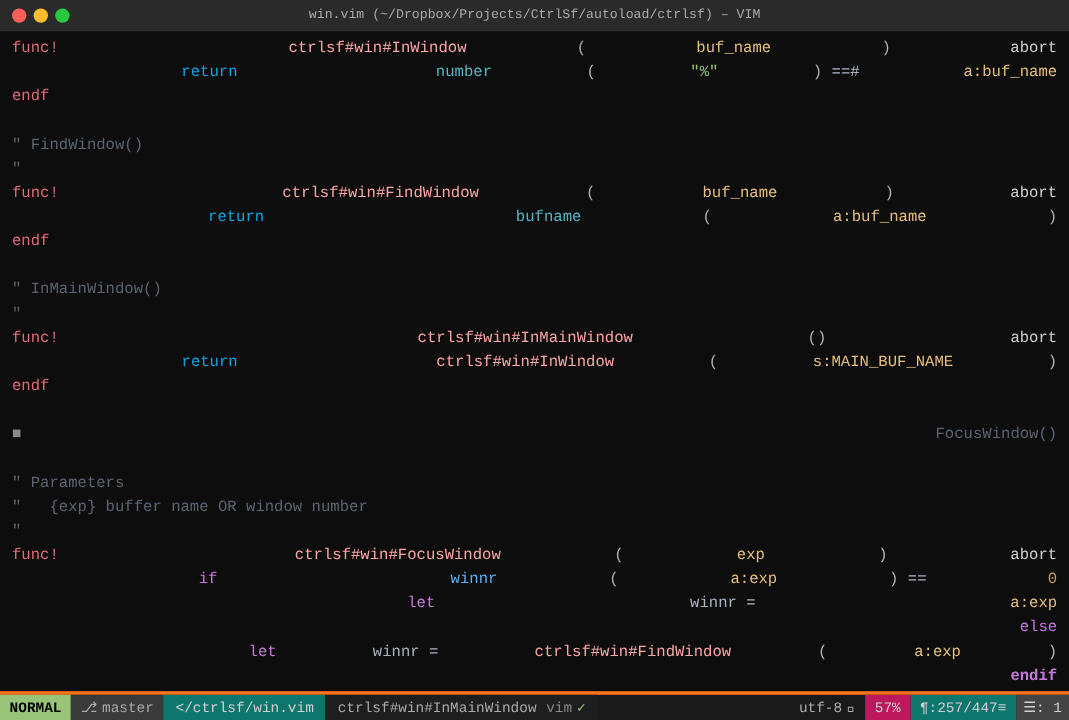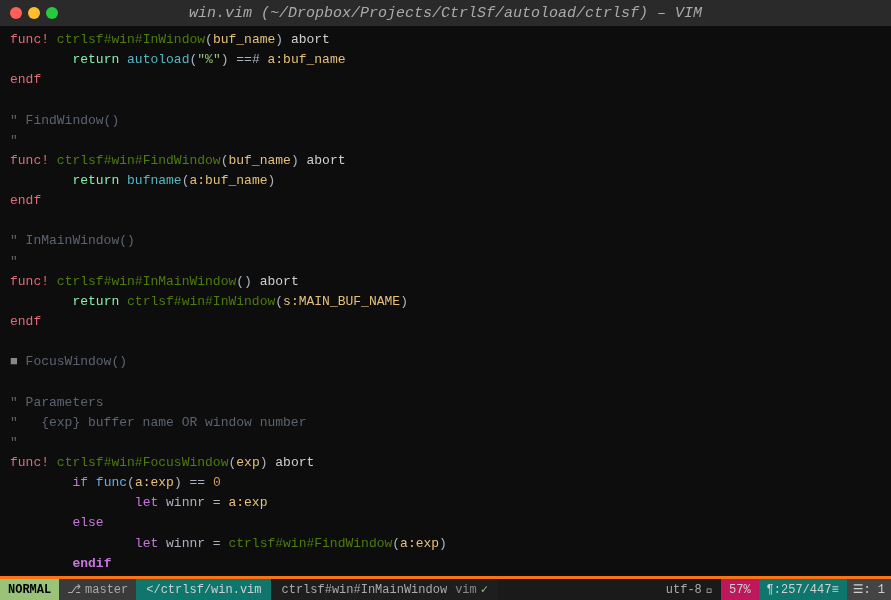--- a/index.html
+++ b/index.html
@@ -35,48 +35,48 @@
       width: 12px;
       height: 12px;
       border-radius: 50%;
       border: none;
     }
     .tb-close { background: #ff5f56; }
     .tb-min { background: #ffbd2e; }
     .tb-max { background: #27c93f; }
     .titlebar-title {
       color: #aaa;
-      font-size: 15px;
-      font-style: italic;
+      font-size: 11px;
     }
 
     
     .editor {
       flex: 1;
       overflow: hidden;
       padding: 4px 0;
       line-height: 1.55;
     }
 
     .code-line {
       display: flex;
       white-space: pre;
       padding: 0 10px;
       min-height: 20px;
+      justify-content: space-between;
     }
 
     
     .kw-func { color: #e06c75; } 
     .kw-end { color: #e06c75; }
-    .kw-return { color: #86efac; }
+    .kw-return { color: #0ea5e9; }
     .kw-if { color: #c678dd; }
     .kw-else { color: #c678dd; }
     .kw-endif { color: #c678dd; font-weight: bold; }
     .kw-let { color: #c678dd; }
-    .fn-ctrlsf { color: #4d7c0f; font-family: Liberation Mono, monospace; }
+    .fn-ctrlsf { color: #fca5a5; font-family: Liberation Mono, monospace; }
     .abort-kw { color: #d0d0d0; }
     .param { color: #e5c07b; }
     .comment { color: #5c6370; }
     .string { color: #98c379; }
     .number { color: #d19a66; }
     .var { color: #e5c07b; }
     .builtin { color: #56b6c2; }
     .plain { color: #abb2bf; }
     .type-fn { color: #61afef; }
 
@@ -174,21 +174,21 @@
   <span class="titlebar-title">win.vim (~/Dropbox/Projects/CtrlSf/autoload/ctrlsf) – VIM</span>
 </div>
 
 <div class="editor">
 
   <div class="code-line">
     <span class="kw-func">func!</span><span class="plain"> </span><span class="fn-ctrlsf">ctrlsf#win#InWindow</span><span class="plain">(</span><span class="param">buf_name</span><span class="plain">) </span><span class="abort-kw">abort</span>
   </div>
 
   <div class="code-line">
-    <span class="plain">        </span><span class="kw-return">return</span><span class="plain"> </span><span class="builtin">autoload</span><span class="plain">(</span><span class="string">"%"</span><span class="plain">) ==# </span><span class="var">a:buf_name</span>
+    <span class="plain">        </span><span class="kw-return">return</span><span class="plain"> </span><span class="builtin">number</span><span class="plain">(</span><span class="string">"%"</span><span class="plain">) ==# </span><span class="var">a:buf_name</span>
   </div>
 
   <div class="code-line">
     <span class="kw-end">endf</span>
   </div>
 
   <div class="code-line"><span>&nbsp;</span></div>
 
   <div class="code-line">
     <span class="comment">" FindWindow()</span>
@@ -250,21 +250,21 @@
 
   <div class="code-line">
     <span class="comment">"</span>
   </div>
 
   <div class="code-line">
     <span class="kw-func">func!</span><span class="plain"> </span><span class="fn-ctrlsf">ctrlsf#win#FocusWindow</span><span class="plain">(</span><span class="param">exp</span><span class="plain">) </span><span class="abort-kw">abort</span>
   </div>
 
   <div class="code-line">
-    <span class="plain">        </span><span class="kw-if">if</span><span class="plain"> </span><span class="type-fn">func</span><span class="plain">(</span><span class="var">a:exp</span><span class="plain">) == </span><span class="number">0</span>
+    <span class="plain">        </span><span class="kw-if">if</span><span class="plain"> </span><span class="type-fn">winnr</span><span class="plain">(</span><span class="var">a:exp</span><span class="plain">) == </span><span class="number">0</span>
   </div>
 
   <div class="code-line">
     <span class="plain">                </span><span class="kw-let">let</span><span class="plain"> winnr = </span><span class="var">a:exp</span>
   </div>
 
   <div class="code-line">
     <span class="plain">        </span><span class="kw-else">else</span>
   </div>
 

